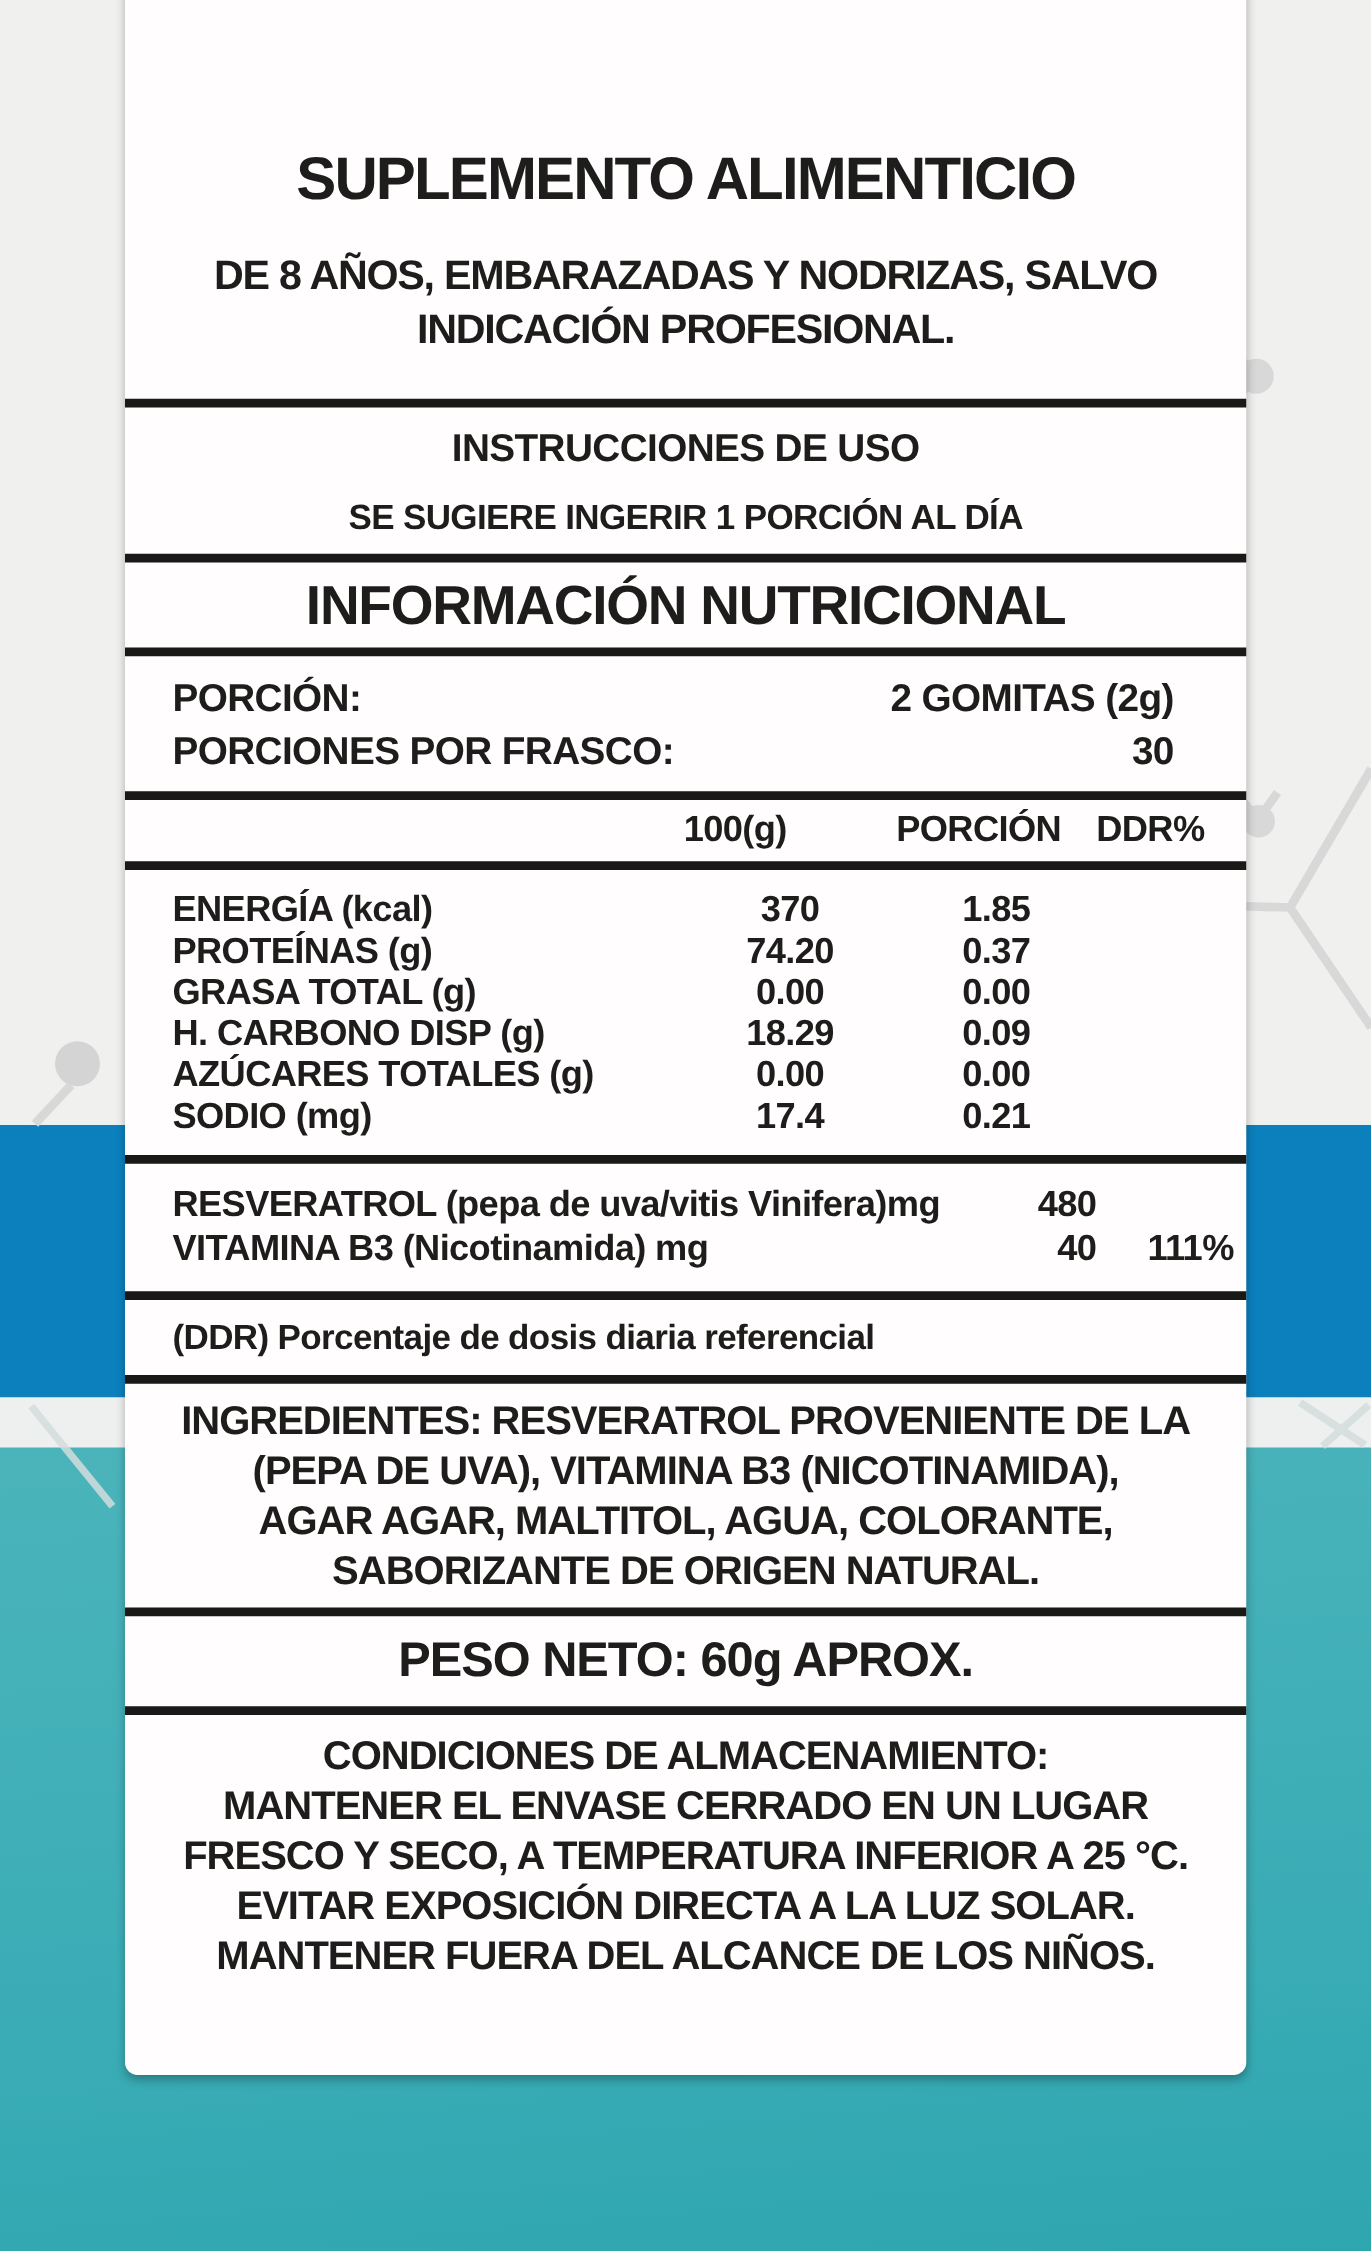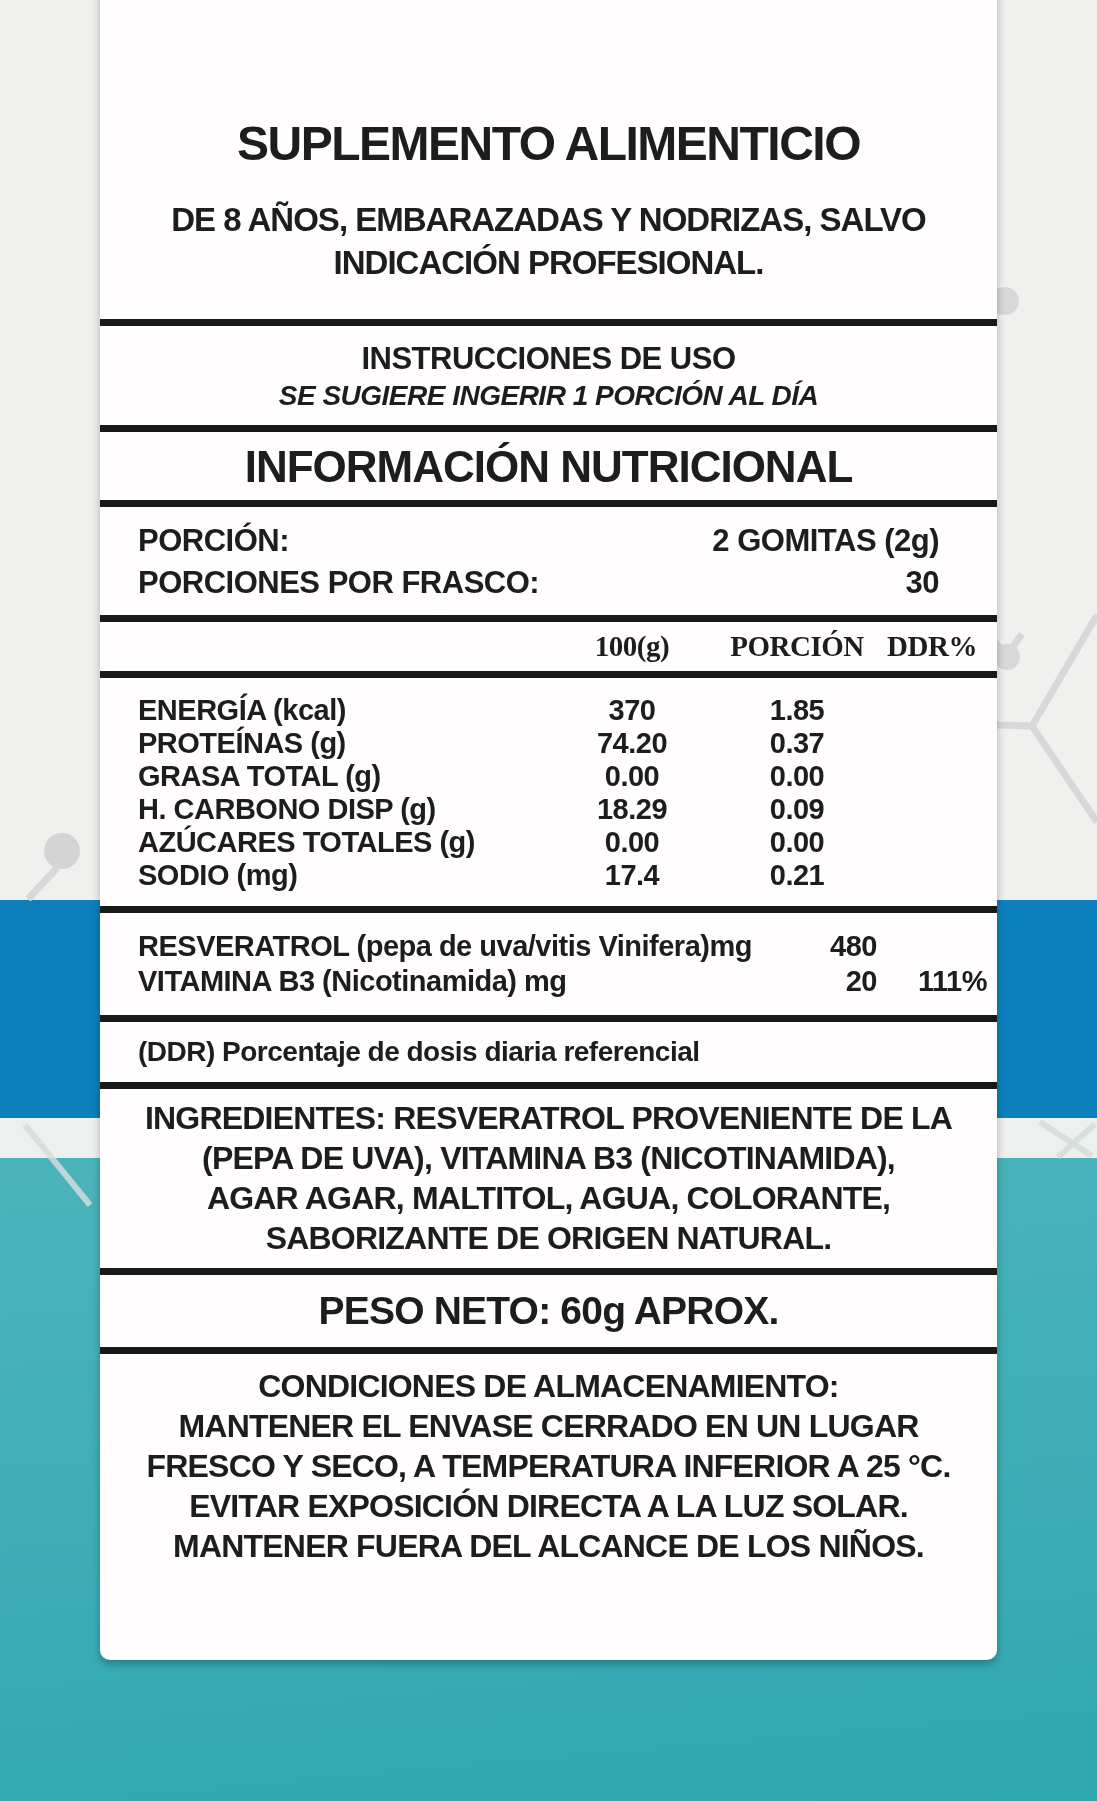--- a/index.html
+++ b/index.html
@@ -21,29 +21,29 @@
     background:#fffdfd;border-radius:0 0 10px 10px;
     box-shadow:0 4px 8px rgba(0,0,0,.28);
     padding-top:24px;box-sizing:content-box;
   }
   .rule{height:7px;background:#191917;width:100%;}
   .title{margin-top:116px;text-align:center;font-size:48px;letter-spacing:-1.5px;}
   .warning{margin-top:28px;text-align:center;font-size:33px;letter-spacing:-1px;line-height:1.3;}
   .rule-1{margin-top:34px;}
   .sec-instr{padding:15px 30px 13px;text-align:center;}
   .sec-instr .h{font-size:31px;letter-spacing:-0.5px;}
-  .sec-instr .t{font-size:28px;letter-spacing:-0.5px;margin-top:3px;font-style:italic;}
+  .sec-instr .t{font-size:28px;letter-spacing:-0.5px;margin-top:21px;}
   .sec-info{padding:10px 30px 8px;text-align:center;font-size:44px;letter-spacing:-1px;}
   .sec-serving{padding:16px 58px 14px 38px;font-size:31px;letter-spacing:-0.5px;}
   .sec-serving .row{display:flex;justify-content:space-between;align-items:baseline;}
   .sec-serving .row + .row{margin-top:6px;}
   
   .grid{display:grid;grid-template-columns:1fr 170px 160px 110px;padding:0 10px 0 38px;}
   .thead{padding-top:8px;padding-bottom:8px;font-size:29px;letter-spacing:-0.5px;}
-  .thead .c{text-align:center;font-family:Liberation Serif, serif;}
+  .thead .c{}
   .tbody{padding-top:16px;padding-bottom:14px;font-size:29px;letter-spacing:-0.5px;}
   .trow{display:contents;}
   .tbody .name{line-height:33px;}
   .tbody .v{text-align:center;line-height:33px;}
   .actives{padding:16px 10px 16px 38px;font-size:29px;letter-spacing:-0.5px;}
   .actives .name{white-space:nowrap;grid-column:1 / span 2;line-height:35px;}
   .actives .v{text-align:right;line-height:35px;}
   .footnote{padding:14px 38px;font-size:28px;letter-spacing:-0.5px;}
   .sec-ingr{padding:9px 34px 10px;text-align:center;font-size:32px;letter-spacing:-0.8px;line-height:40px;}
   .sec-peso{padding:14px 30px;text-align:center;font-size:39px;letter-spacing:-0.8px;}
@@ -158,21 +158,21 @@
   <div class="rule"></div>
 
   <div class="grid actives" style="grid-template-columns:1fr 170px 160px 110px;">
     <div class="trow">
       <div class="name">RESVERATROL (pepa de uva/vitis Vinifera)mg</div>
       <div class="v">480</div>
       <div class="v"></div>
     </div>
     <div class="trow">
       <div class="name">VITAMINA B3 (Nicotinamida) mg</div>
-      <div class="v">20</div>
+      <div class="v">40</div>
       <div class="v">111%</div>
     </div>
   </div>
 
   <div class="rule"></div>
 
   <div class="footnote">(DDR) Porcentaje de dosis diaria referencial</div>
 
   <div class="rule"></div>
 

